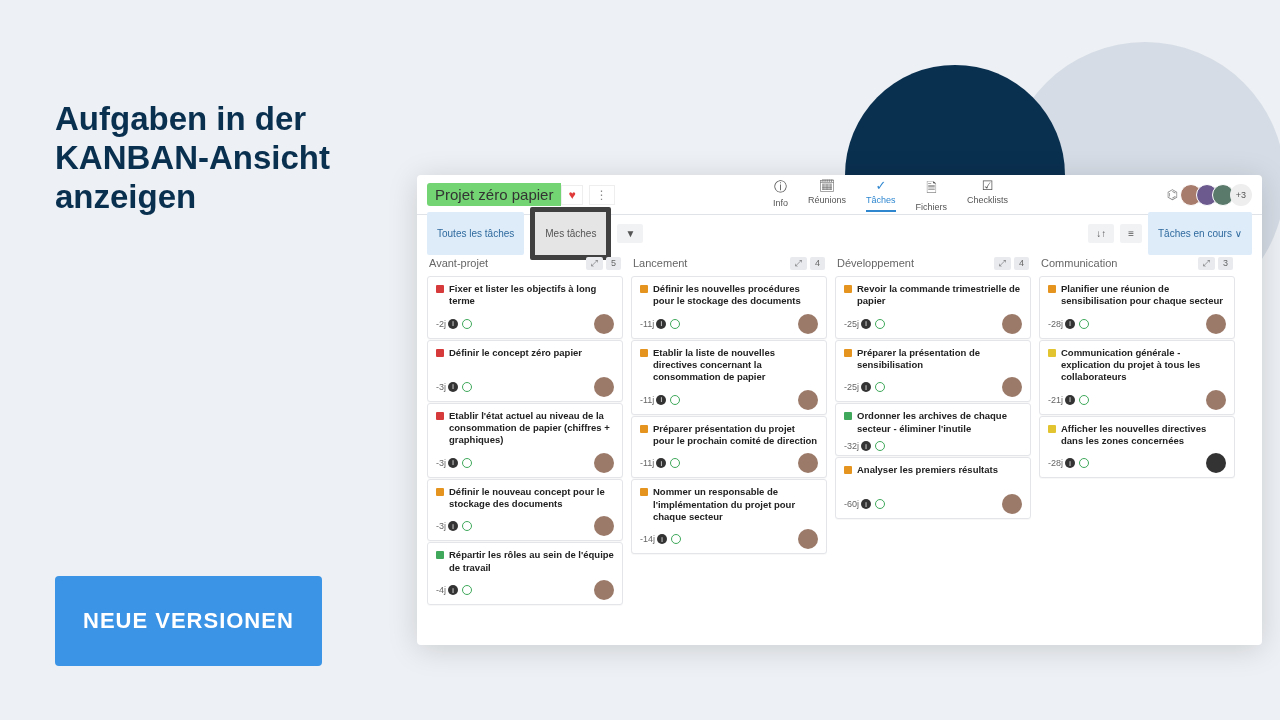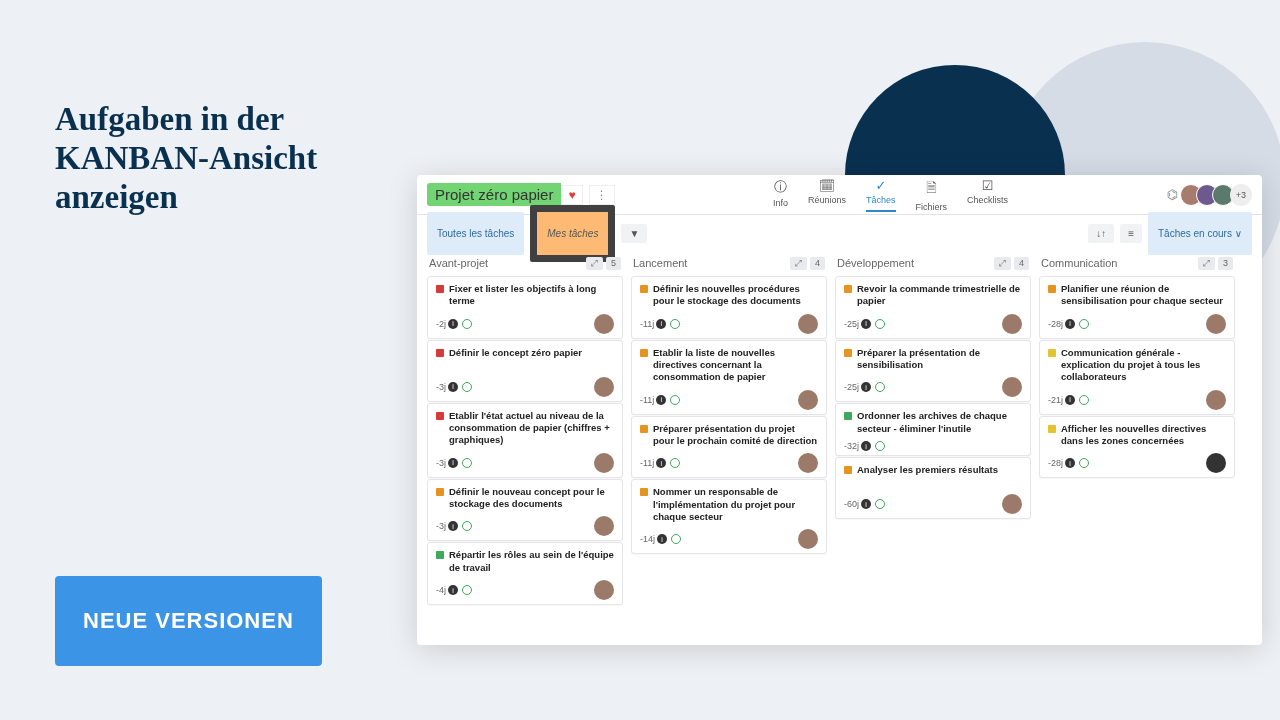--- a/index.html
+++ b/index.html
@@ -1,37 +1,37 @@
 <!DOCTYPE html>
 <html><head>
 <meta charset="utf-8">
 <style>
   * { box-sizing: border-box; margin: 0; padding: 0; font-family: Arial, Helvetica, sans-serif; }
   body { width: 1280px; height: 720px; background: #edf0f4; position: relative; overflow: hidden; }
   .bg-circle-dark { position: absolute; width: 220px; height: 220px; border-radius: 50%; background: #0a3050; top: 65px; left: 845px; z-index: 0;}
   .bg-circle-light { position: absolute; width: 280px; height: 280px; border-radius: 50%; background: #d5dce5; top: 42px; left: 1005px; z-index: 0;}
-  .headline { position: absolute; top: 100px; left: 55px; width: 350px; font-size: 33px; font-weight: 700; color: #0a3050; line-height: 1.18; z-index:2;font-family:Liberation Serif, serif;}
+  .headline { position: absolute; top: 100px; left: 55px; width: 350px; font-size: 33px; font-weight: 700; color: #0a3050; line-height: 1.18; z-index:2;}
   .cta { position: absolute; left: 55px; top: 576px; background: #3b94e6; color: #fff; font-weight: 700; font-size: 22px; letter-spacing: 1px; padding: 32px 28px; border-radius: 4px; border: none; z-index:2;}
   .app { position: absolute; left: 417px; top: 175px; width: 845px; height: 470px; background: #fff; border-radius: 4px; box-shadow: 0 4px 30px rgba(0,0,0,0.15); z-index:3; overflow:hidden;}
   .topbar { display:flex; align-items:center; padding: 6px 10px; border-bottom:1px solid #e0e4e9; height:40px;}
   .proj-chip { background:#72d472; color:#333; padding:3px 8px; border-radius:3px 0 0 3px; font-size:15px; }
   .heart { background:#fff; border:1px solid #eee; padding:2px 6px; color:#e03a3a; font-size:12px; margin-left:0;}
   .dots-btn { border:1px solid #eee; padding:2px 6px; color:#888; font-size:12px; margin-left:6px;}
   .tabs { display:flex; gap:20px; margin-left:auto; margin-right:auto;}
   .tab { display:flex; flex-direction:column; align-items:center; font-size:9px; color:#555; gap:2px;}
   .tab.active { color:#2f87d0; border-bottom:2px solid #2f87d0;}
   .tab-ico { font-size:13px; }
   .avatars { display:flex; align-items:center; gap:-4px;}
   .av { width:22px; height:22px; border-radius:50%; background:#a87c6c; border:1px solid #fff; margin-left:-6px;}
   .av.a2{background:#6c5a8f;} .av.a3{background:#5a7a6c;}
   .more-av { width:22px; height:22px; border-radius:50%; background:#eee; font-size:9px; display:flex; align-items:center; justify-content:center; margin-left:-4px; color:#555;}
   .org-ico{ font-size:13px; color:#888; margin-right:8px;}
   .subbar { display:flex; align-items:center; padding:6px 10px; gap:6px; height:36px;}
   .pill { background:#deecf9; color:#2f6a9e; font-size:10px; padding:16px 10px; border-radius:2px; border:none;}
-  .pill.outline { background:#fdba74; border:7px solid #404040; color:#555;font-style:italic;}
+  .pill.outline { background:#e5e5e5; border:5px solid #404040; color:#555;}
   .pill.iconb { background:#f1f2f4; padding:4px 8px; color:#555;}
   .subbar .right { margin-left:auto; display:flex; gap:6px; align-items:center;}
   .columns { display:flex; gap:8px; padding:0 10px;}
   .col { width:196px; }
   .col-head { display:flex; padding:6px 2px; font-size:11px; color:#666;}
   .col-head .count-box { margin-left:auto; display:flex; gap:3px;}
   .cnt { background:#e8eaee; font-size:9px; padding:1px 5px; border-radius:2px; color:#666;}
   .card { background:#fff; border:1px solid #e3e5e9; border-radius:3px; padding:6px 8px 4px 8px; margin-bottom:1px; font-size:9.5px; color:#222; box-shadow:0 1px 1px rgba(0,0,0,0.03);}
   .card .row1 { display:flex; align-items:flex-start; gap:5px; font-weight:700; line-height:1.3; min-height:24px;}
   .tag { width:8px; height:8px; margin-top:2px; flex-shrink:0; border-radius:1px;}

